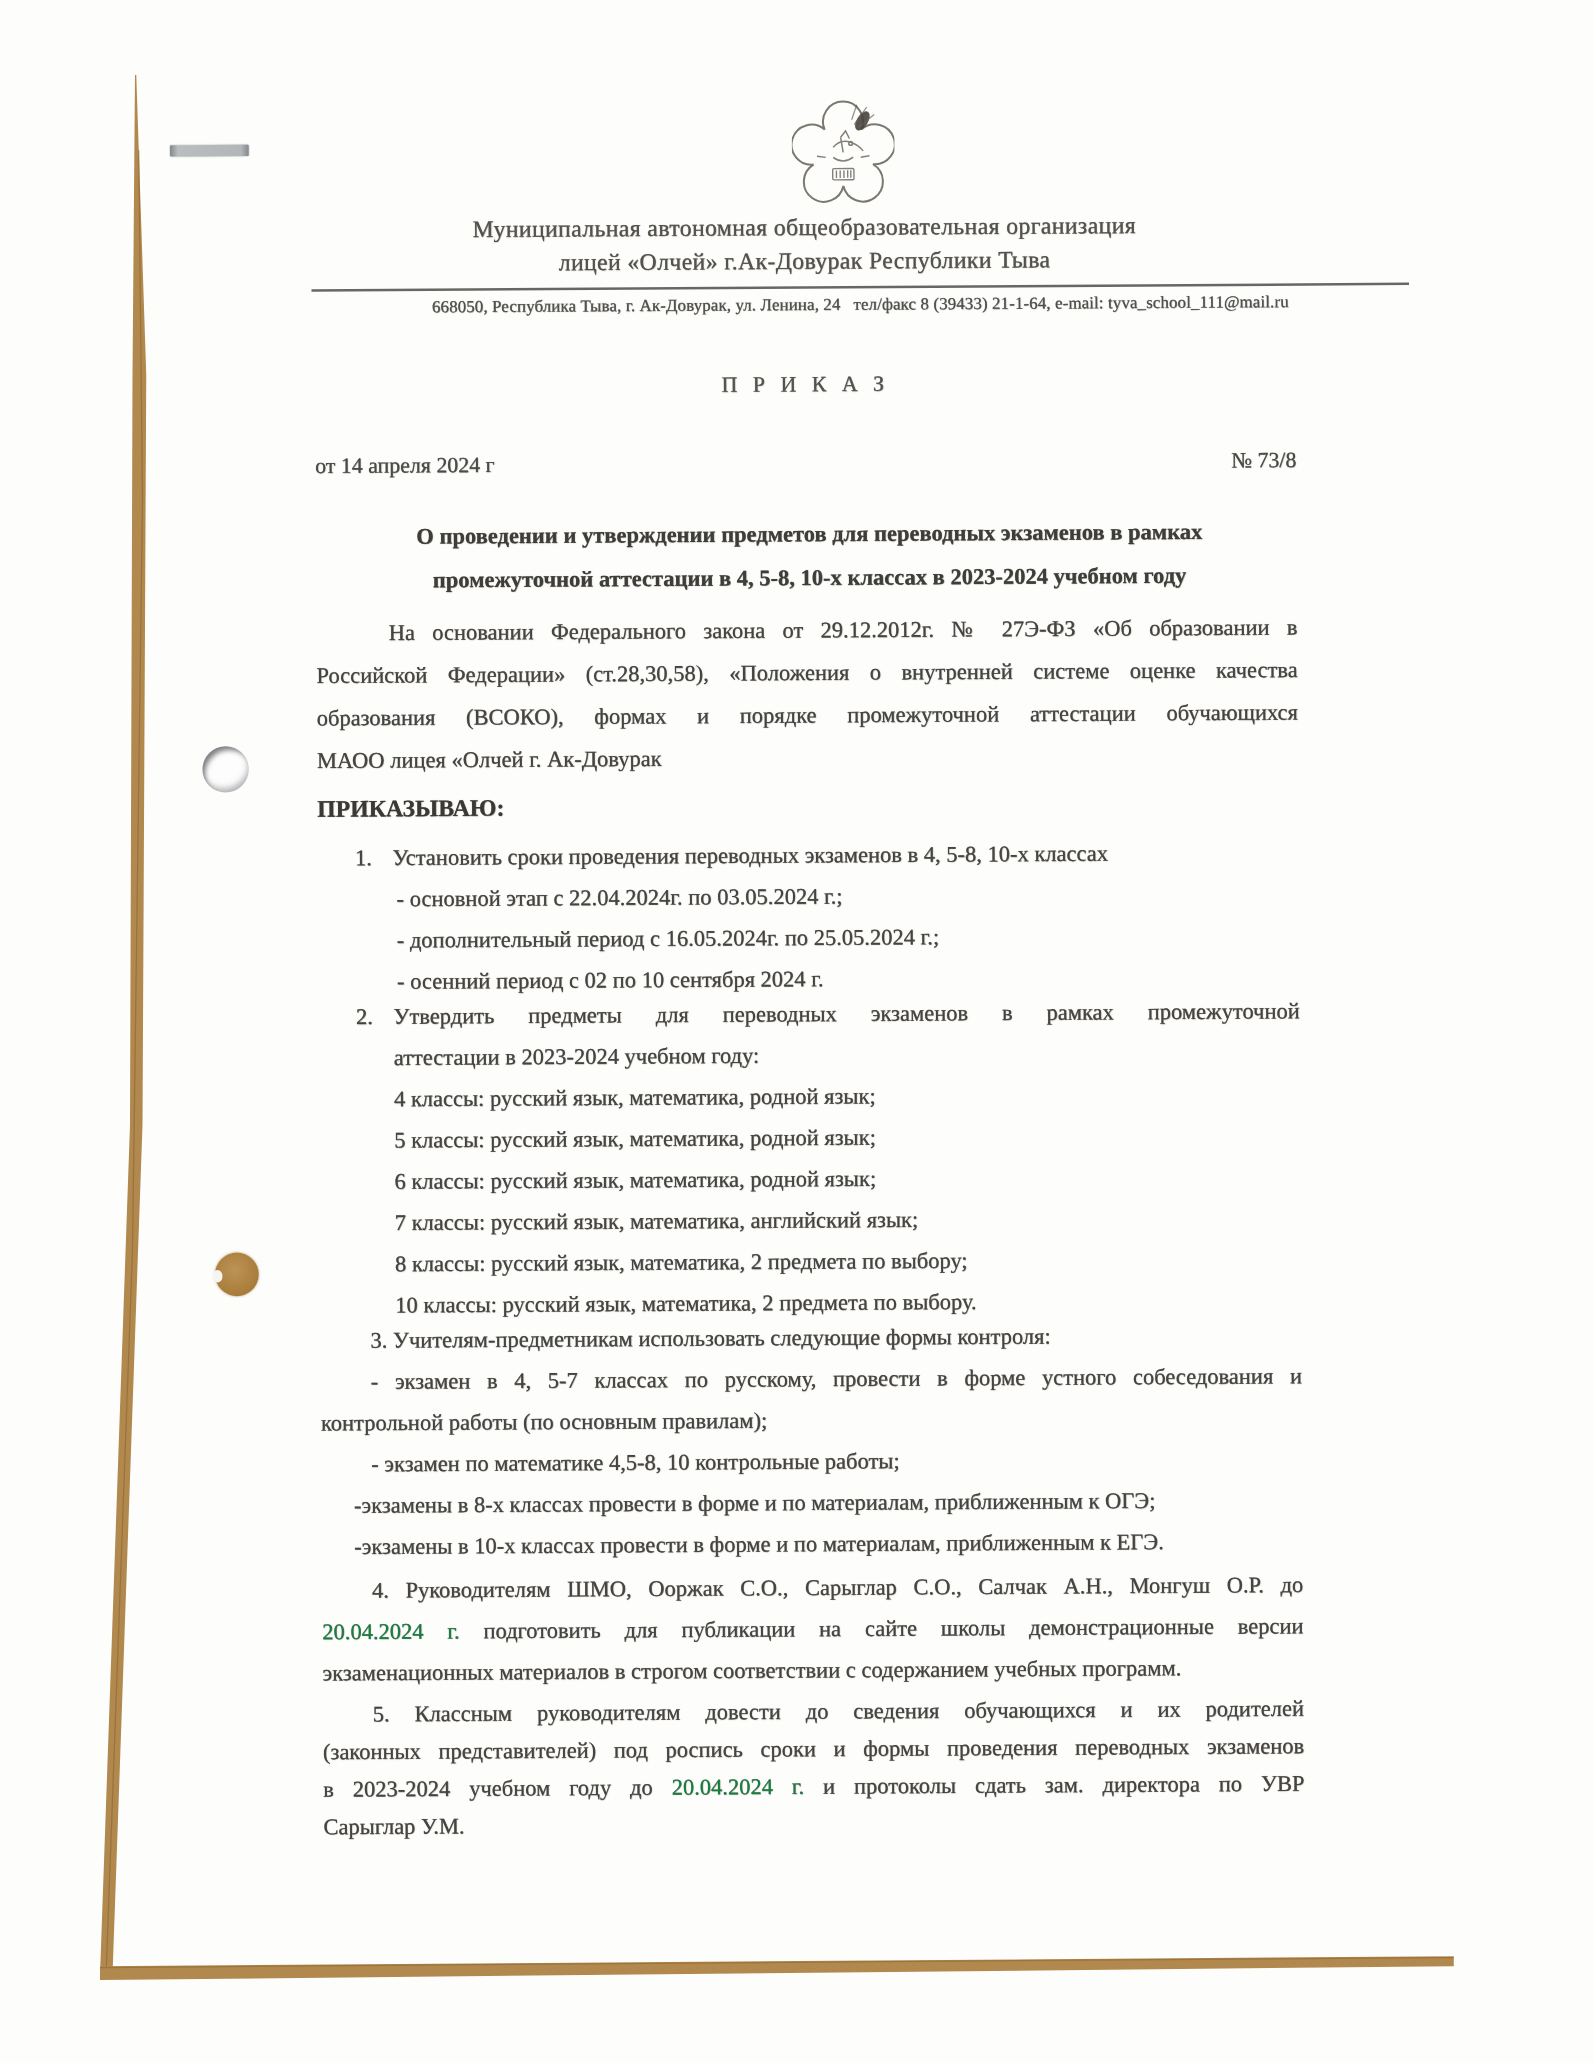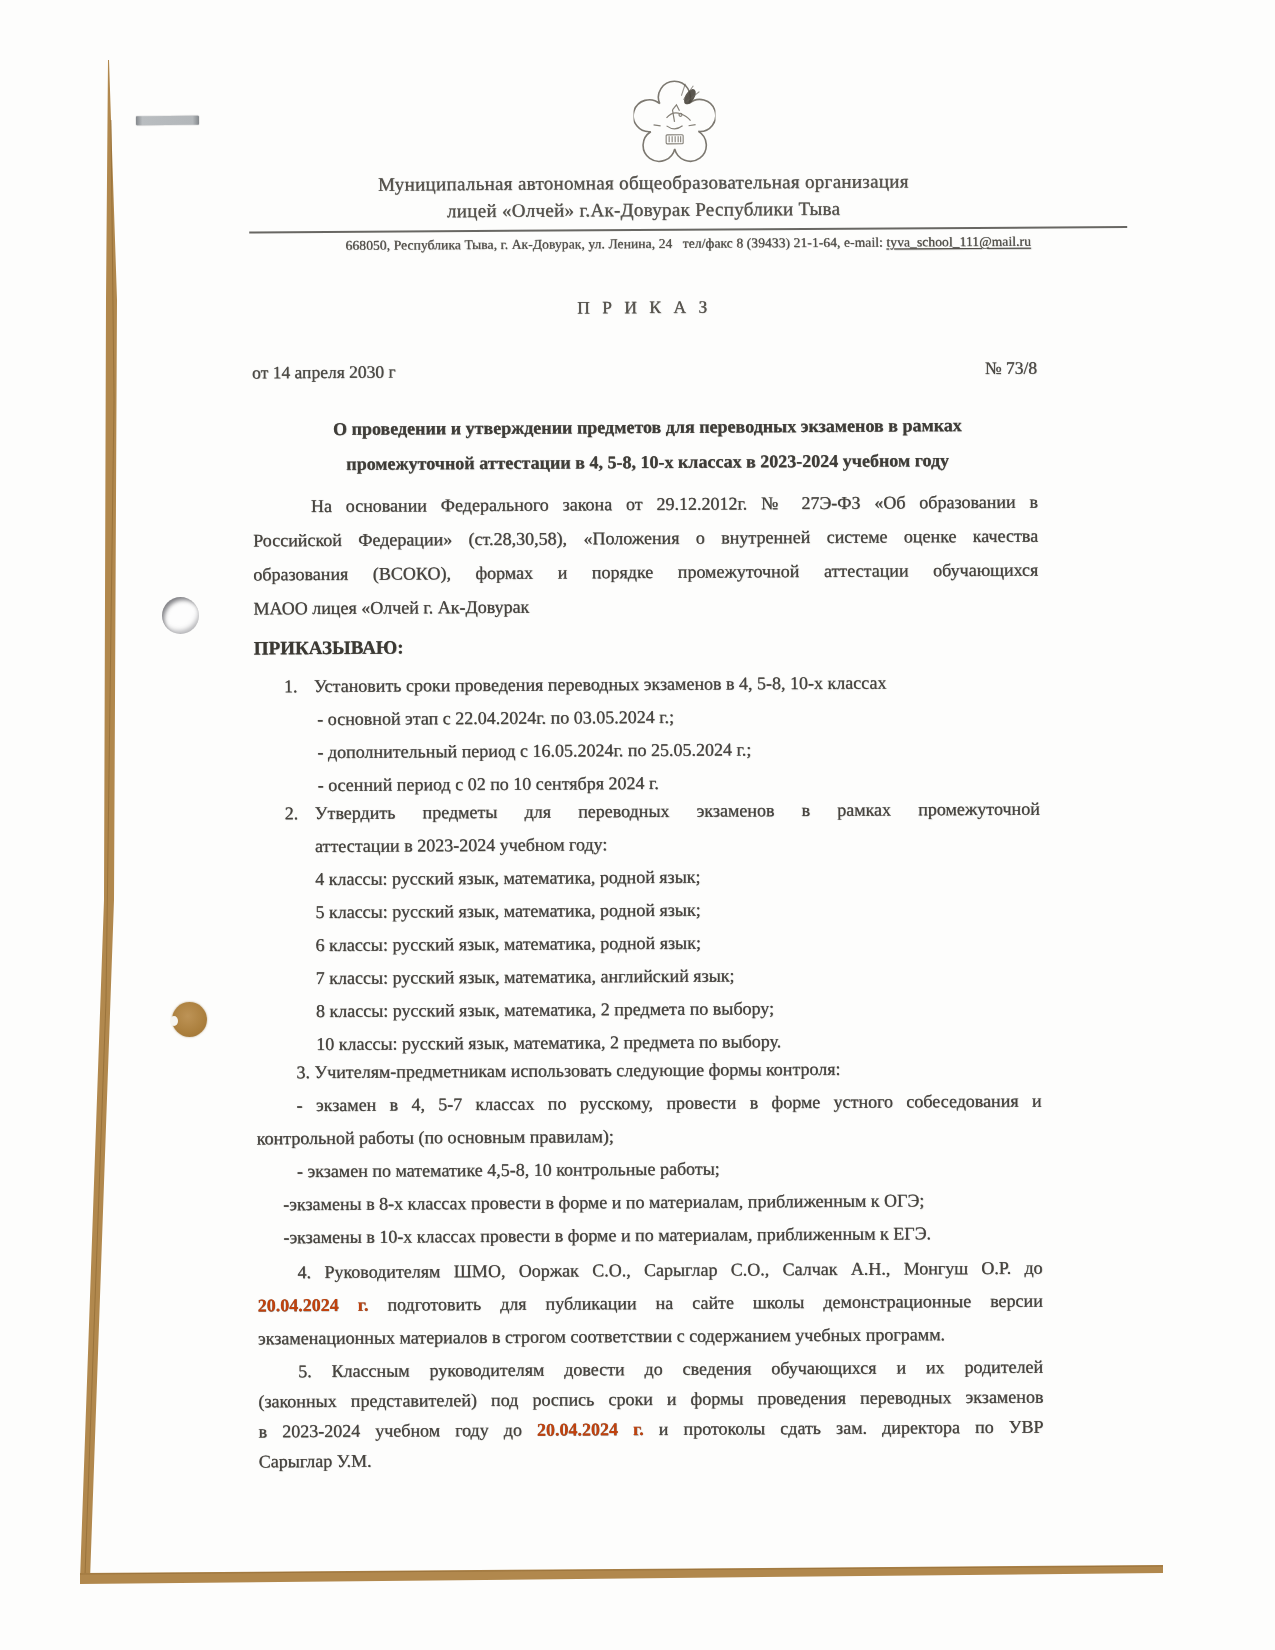--- a/index.html
+++ b/index.html
@@ -20,39 +20,39 @@
   .abs{position:absolute;}
   
   .org-line{left:255px;width:785px;text-align:center;font-size:19px;color:#55524c;letter-spacing:0.3px;}
   #org1{top:172px;}
   #org2{top:199px;}
   #hdr-rule{left:253px;top:229px;width:878px;height:2px;background:#4e4c48;opacity:.85;}
   #address{
     left:253px;top:236px;width:878px;text-align:center;
     font-size:13.5px;color:#53504a;white-space:pre;letter-spacing:0.1px;
   }
-  #address .email{text-decoration:underline;text-underline-offset:2px;}
+  #address .email{text-underline-offset:2px;}
   
   #doc-type{left:255px;top:297px;width:785px;text-align:center;font-size:17.5px;letter-spacing:4px;color:#56534d;}
   #date-row{left:255px;top:360px;width:785px;display:flex;justify-content:space-between;font-size:17.5px;color:#4c4a45;}
   #title{left:255px;top:410px;width:790px;text-align:center;font-weight:bold;font-size:18px;line-height:35px;color:#3f3d38;}
   
   .para{left:255px;width:785px;font-size:18px;line-height:34px;}
   .ln{min-height:34px;}
   .lh33 .ln{min-height:33px;line-height:33px;}
   .lh30 .ln{min-height:30px;line-height:30px;}
   .jfy{text-align:justify;text-align-last:justify;}
   .left{text-align:left;white-space:pre-wrap;}
   .ind58{padding-left:58px;}
   .ind40{padding-left:40px;}
   .ind30{padding-left:30px;}
   .ind26{padding-left:26px;}
   .ind60{padding-left:60px;}
   .ind63{padding-left:63px;}
-  .b{font-weight:bold;color:#c2410c;}
+  .b{font-weight:normal;color:#15803d;}
   #preamble{top:487px;}
   #resolve{top:629px;font-weight:bold;font-size:19px;color:#3b3933;}
   #item1{top:668px;}
   #item1 .num{display:inline-block;width:30px;}
   #item2{top:795px;}
   #item2 .num{display:inline-block;width:30px;}
   #item3{top:1054px;}
   #item4{top:1254px;}
   #item5{top:1354px;}
   
@@ -112,21 +112,21 @@
       </svg>
     </div>
 
     <div class="abs org-line" id="org1">Муниципальная  автономная общеобразовательная организация</div>
     <div class="abs org-line" id="org2">лицей «Олчей»  г.Ак-Довурак Республики Тыва</div>
     <div class="abs" id="hdr-rule"></div>
     <div class="abs" id="address"><span>668050, Республика Тыва, г. Ак-Довурак, ул. Ленина, 24   тел/факс 8 (39433) 21-1-64, e-mail: </span><span class="email">tyva_school_111@mail.ru</span></div>
 
     <div class="abs" id="doc-type">П Р И К А З</div>
     <div class="abs" id="date-row">
-      <span>от 14 апреля 2030 г</span>
+      <span>от 14 апреля 2024 г</span>
       <span>№ 73/8</span>
     </div>
     <div class="abs" id="title">
       <div class="ln">О проведении и утверждении предметов для переводных экзаменов в рамках</div>
       <div class="ln">промежуточной аттестации в 4, 5-8, 10-х классах в 2023-2024 учебном году</div>
     </div>
 
     <div class="abs para" id="preamble">
       <div class="ln jfy ind58">На основании Федерального закона от 29.12.2012г. № 27Э-ФЗ «Об образовании в</div>
       <div class="ln jfy">Российской Федерации» (ст.28,30,58), «Положения о внутренней системе оценке качества</div>

